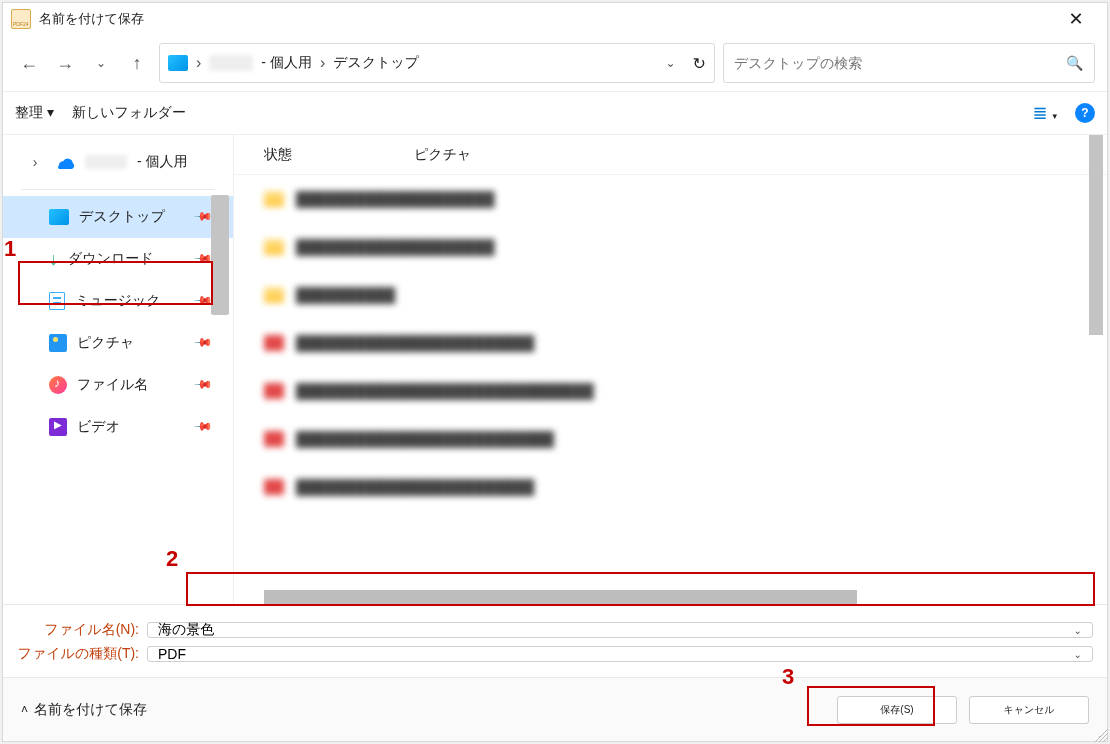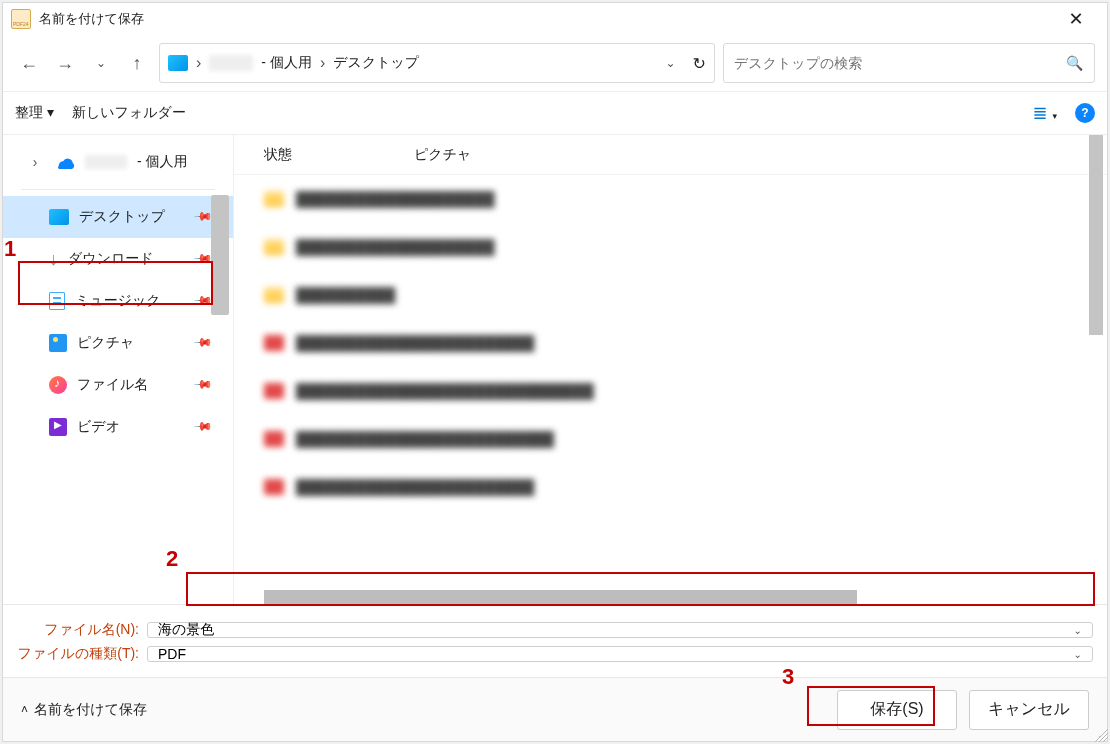--- a/index.html
+++ b/index.html
@@ -86,21 +86,21 @@
   .form-label { width: 130px; text-align:right; font-size:14px; color:#c2410c; padding-right:8px; }
   .form-field { flex:1; height:16px; border:1px solid #cfcfcf; border-radius:3px; display:flex; align-items:center; padding:0 10px; font-size:14px; }
   .form-field select, .form-field .sel { border:none; outline:none; flex:1; font-size:14px; background:transparent; }
   .drop-caret { color:#555; font-size:10px; }
 
   
   .footer { height: 64px; display:flex; align-items:center; padding: 0 18px; border-top:1px solid #e8e8e8; background:#fafafa; }
   .footer-left { display:flex; align-items:center; gap:6px; font-size:14px; color:#222; }
   .caret-up { font-size:12px; }
   .footer-right { margin-left:auto; display:flex; gap:12px; }
-  .btn { height:40px; min-width:120px; border:1px solid #ccc; border-radius:3px; background:#fff; font-size:16px; color:#222; display:flex; align-items:center; justify-content:center; }
+  .btn { height:28px; min-width:120px; border:1px solid #ccc; border-radius:3px; background:#fff; font-size:10px; color:#222; display:flex; align-items:center; justify-content:center; }
 
   
   .ann-box { position:absolute; border:2px solid #c40000; pointer-events:none; }
   .ann-num { position:absolute; color:#c40000; font-weight:bold; font-size:22px; pointer-events:none; }
   .grip { position:absolute; right:2px; bottom:2px; width:14px; height:14px; background:
     linear-gradient(135deg, transparent 0 50%, #b8b8b8 50% 55%, transparent 55% 65%, #b8b8b8 65% 70%, transparent 70% 80%, #b8b8b8 80% 85%, transparent 85%);
   }
 </style>
 </head>
 <body>

